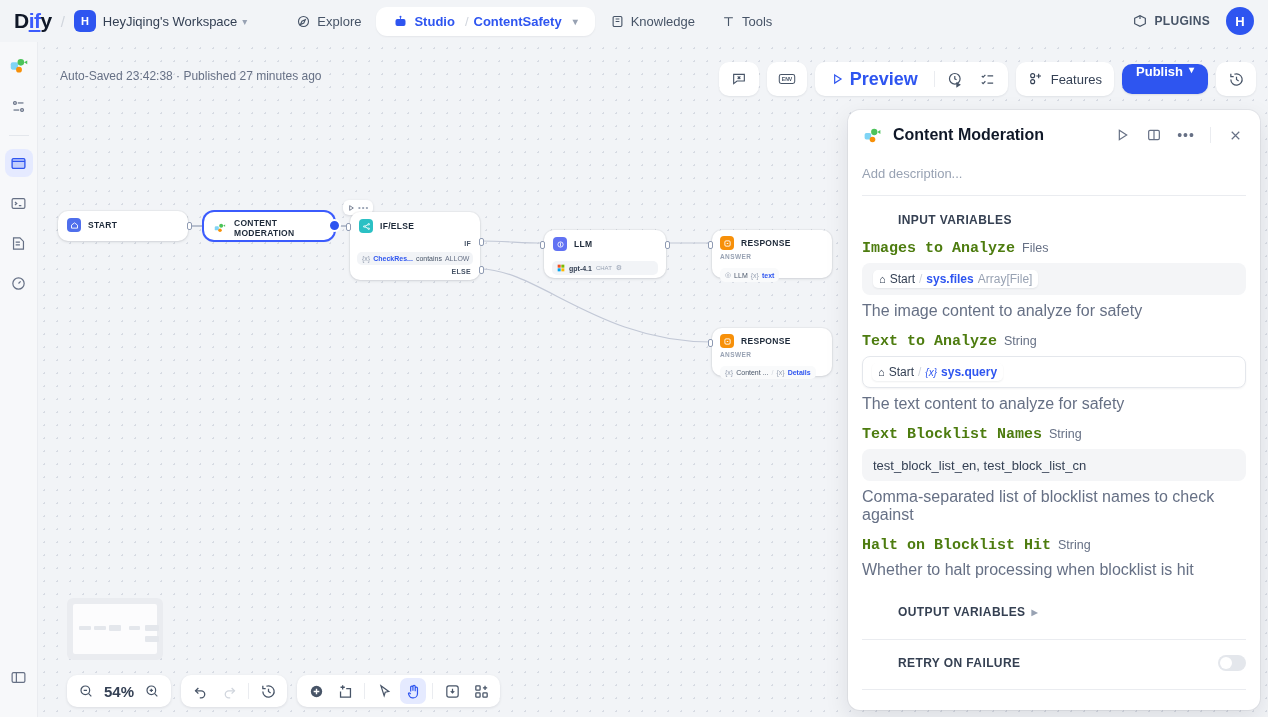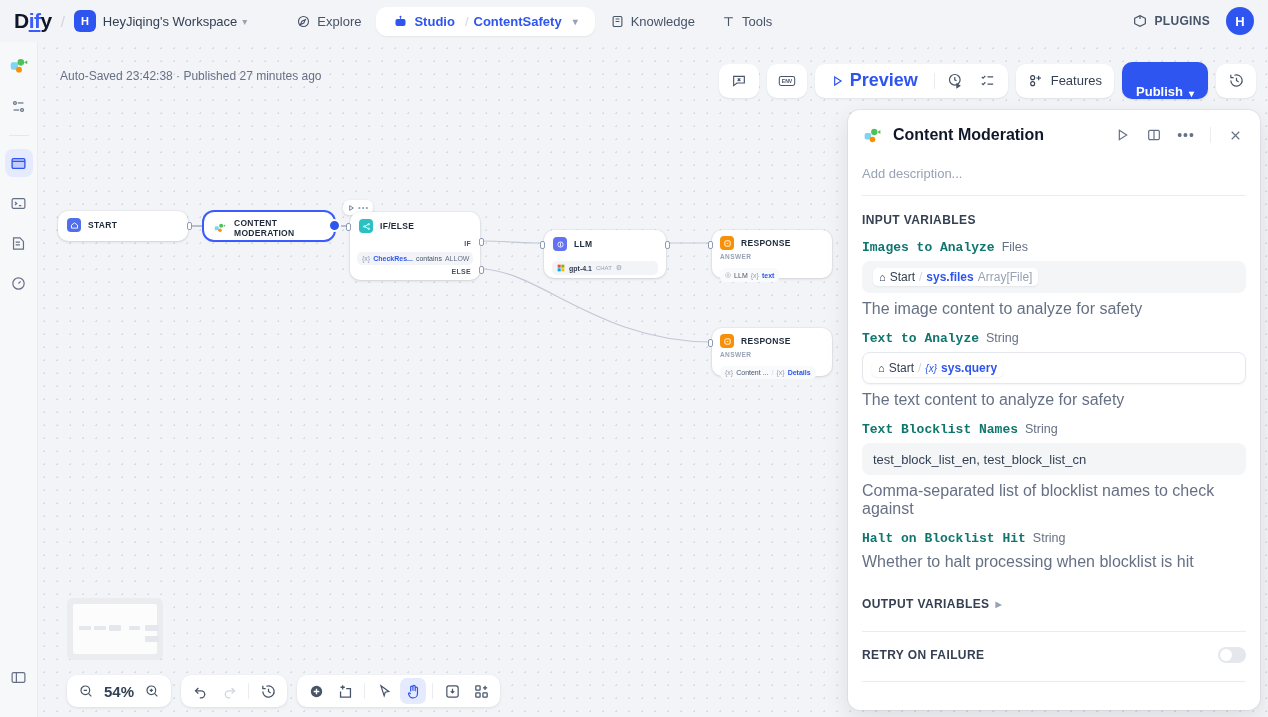--- a/index.html
+++ b/index.html
@@ -91,21 +91,21 @@
   .preview-btn {
     display: flex; align-items: center; gap: 6px; padding: 0 9px; height: 28px;
     color: #2e55f0; font-size: 18px; font-weight: 600; cursor: pointer; border-radius: 7px;
   }
   .features-btn {
     display: flex; align-items: center; gap: 7px; padding: 0 12px; height: 34px;
     background: #fff; border-radius: 10px; font-size: 13px; font-weight: 500;
     color: #344054; box-shadow: 0 1px 2px rgba(16,24,40,.08); cursor: pointer;
   }
   .publish-btn {
-    display: flex; align-items: flex-end; gap: 6px; padding: 0 14px; height: 37px;
+    display: flex; align-items: flex-start; gap: 6px; padding: 0 14px; height: 30px;
     background: #2e55f0; border-radius: 10px; font-size: 13px; font-weight: 600;
     color: #fff; cursor: pointer; box-shadow: 0 1px 2px rgba(16,24,40,.1);
   }
 
   
   .node {
     position: absolute; background: #fff; border-radius: 10px;
     box-shadow: 0 1px 3px rgba(16,24,40,.12), 0 0 0 1px rgba(16,24,40,.03);
   }
   .node.sel { box-shadow: 0 0 0 2px #3b5bfd, 0 1px 3px rgba(16,24,40,.12); }
@@ -165,24 +165,24 @@
   }
   .panel-head { padding: 14px 14px 0; }
   .panel-title-row { display: flex; align-items: center; gap: 10px; }
   .p-title { font-size: 16px; font-weight: 700; color: #101828; flex: 1; }
   .p-ibtn { width: 22px; height: 22px; display:flex; align-items:center; justify-content:center; color:#667085; cursor:pointer; }
   .p-desc { font-size: 13px; color: #98a2b3; margin-top: 20px; }
   .panel-div { height: 1px; background: #eaecf0; margin-top: 14px; }
   .panel-body { flex: 1; overflow-y: auto; padding: 0 14px; }
   .sec-title {
     font-size: 12px; font-weight: 700; color: #354052; letter-spacing: .4px;
-    margin-top: 17px; display: flex; align-items: center; gap: 6px;
+    margin-top: 17px; display: flex; align-items: center; gap: 6px; margin-left: 36px;
   }
   .field-label { margin-top: 13px; display: flex; align-items: baseline; gap: 7px; }
-  .f-name { font-family: "Liberation Mono", monospace; font-size: 13px; font-weight: 700; color: #0f766e; }
+  .f-name { font-family: "Liberation Mono", monospace; font-size: 15px; font-weight: 700; color: #4d7c0f; }
   .f-type { font-size: 12.5px; color: #667085; }
   .box-gray {
     margin-top: 6px; background: #f4f5f7; border-radius: 8px; height: 32px;
     display: flex; align-items: center; padding: 0 11px; font-size: 13px; color: #344054;
   }
   .box-white {
     margin-top: 6px; background: #fff; border: 1px solid #e4e7ec; border-radius: 8px;
     height: 32px; display: flex; align-items: center; padding: 0 9px;
     box-shadow: 0 1px 2px rgba(16,24,40,.05);
   }

